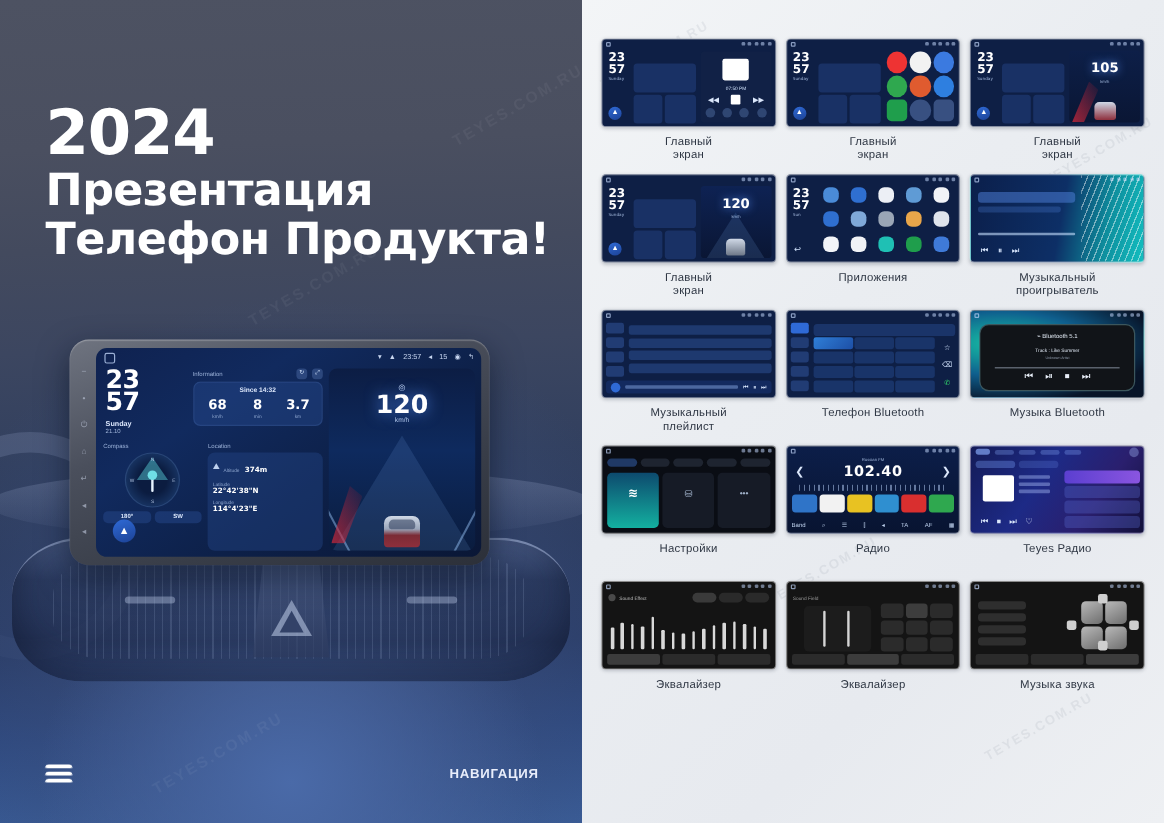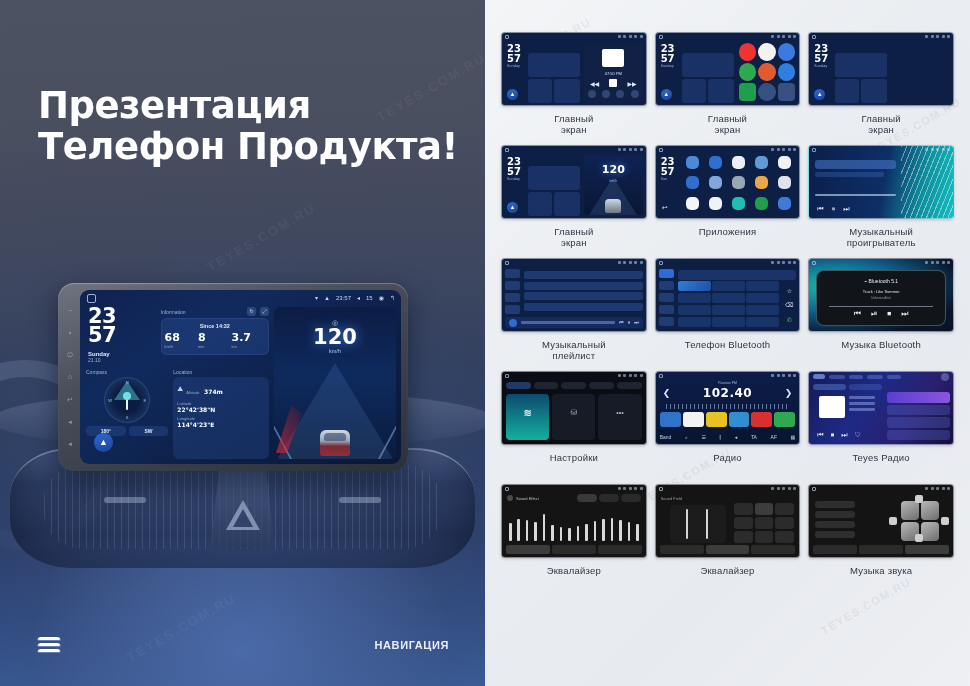--- a/index.html
+++ b/index.html
@@ -142,21 +142,21 @@
   .hu-info-title { color: #9cb2d9; font-size: 5px; }
   .hu-icn-btns { display: flex; gap: 4px; }
   .hu-icn-btn { width: 9px; height: 9px; border-radius: 3px; background: rgba(120,155,220,0.28);
     color: #cfe0fa; font-size: 5px; line-height: 9px; text-align: center; }
   .hu-card {
     background: rgba(38,72,140,0.46); border-radius: 6px; padding: 4px 3px 5px;
     border: 1px solid rgba(120,160,230,0.13);
   }
   .hu-since { color: #dce7fb; font-size: 5.5px; font-weight: bold; text-align: center; margin-bottom: 3px; }
   .hu-stats { display: flex; }
-  .hu-stat { flex: 1; }
+  .hu-stat { flex: 1; text-align: center; }
   .hu-stat .v { color: #fff; font-size: 11px; font-weight: bold; line-height: 1;
     font-family: "DejaVu Sans", sans-serif; }
   .hu-stat .u { color: #8ea6cf; font-size: 4px; margin-top: 1px; }
 
   .hu-botrow { display: flex; gap: 5px; flex: 1; }
   .hu-compass { width: 45%; position: relative; }
   .hu-sub-title { color: #9cb2d9; font-size: 5px; margin-bottom: 2px; }
   .compass-dial {
     position: relative; width: 46px; height: 46px; margin: 2px auto 0; border-radius: 50%;
     background: radial-gradient(circle, #0b1c40 38%, #16315f 70%, #0a1735 100%);
@@ -314,20 +314,21 @@
 <div id="page">
 
   <div class="hero">
 
     <div class="hero-watermark" style="left:200px; top:230px;">TEYES.COM.RU</div>
     <div class="hero-watermark" style="left:370px; top:80px;">TEYES.COM.RU</div>
     <div class="hero-watermark" style="left:120px; top:620px;">TEYES.COM.RU</div>
 
 
     <div class="hero-headline">
+      <div class="headline-year">2024</div>
       <div class="headline-l1">Презентация</div>
       <div class="headline-l2">Телефон Продукта!</div>
     </div>
 
     <div class="car-dash">
       <div class="steering-arc"></div>
       <div class="dash-ledge"></div>
       <div class="dash-vent">
         <div class="dash-vent-slats"></div>
       </div>
@@ -554,20 +555,26 @@
                 <span></span>
                 <span></span>
                 <span></span>
                 <span></span>
               </span>
           </div>
           <div class="t-clock">23<br>57<small>Sunday</small></div>
           <div class="t-panel" style="left:26px; top:20px; width:52px; height:24px;"></div>
           <div class="t-panel" style="left:26px; top:46px; width:24px; height:24px;"></div>
           <div class="t-panel" style="left:52px; top:46px; width:26px; height:24px;"></div>
+          <div style="position:absolute;left:82px;right:3px;top:9px;bottom:3px;border-radius:3px;overflow:hidden;background:linear-gradient(180deg,#0d1f48,#0a1634);">
+            <div style="position:absolute;left:0;right:0;top:8px;text-align:center;color:#fff;font-size:11px;font-weight:bold;font-family:'DejaVu Sans',sans-serif;text-shadow:0 0 8px rgba(90,150,255,0.9);">105</div>
+            <div style="position:absolute;left:0;right:0;top:24px;text-align:center;color:#9fb4d8;font-size:3.5px;">km/h</div>
+            <div style="position:absolute;left:2px;bottom:0;width:22px;height:34px;background:linear-gradient(60deg,rgba(200,40,60,0.8),rgba(120,20,40,0.1));clip-path:polygon(0 100%,65% 0,100% 20%,45% 100%);"></div>
+            <div style="position:absolute;left:50%;bottom:2px;transform:translateX(-50%);width:18px;height:15px;border-radius:4px 4px 2px 2px;background:linear-gradient(180deg,#cfd8e6,#8e2f3c);"></div>
+          </div>
           <div class="t-fab">▲</div>
         </div>
         <div class="cap">Главный<br>экран</div>
       </div>
 
       <div class="cell">
         <div class="thumb">
           <div class="t-bar">
             <span class="dotl"></span>
             <span class="dots">

